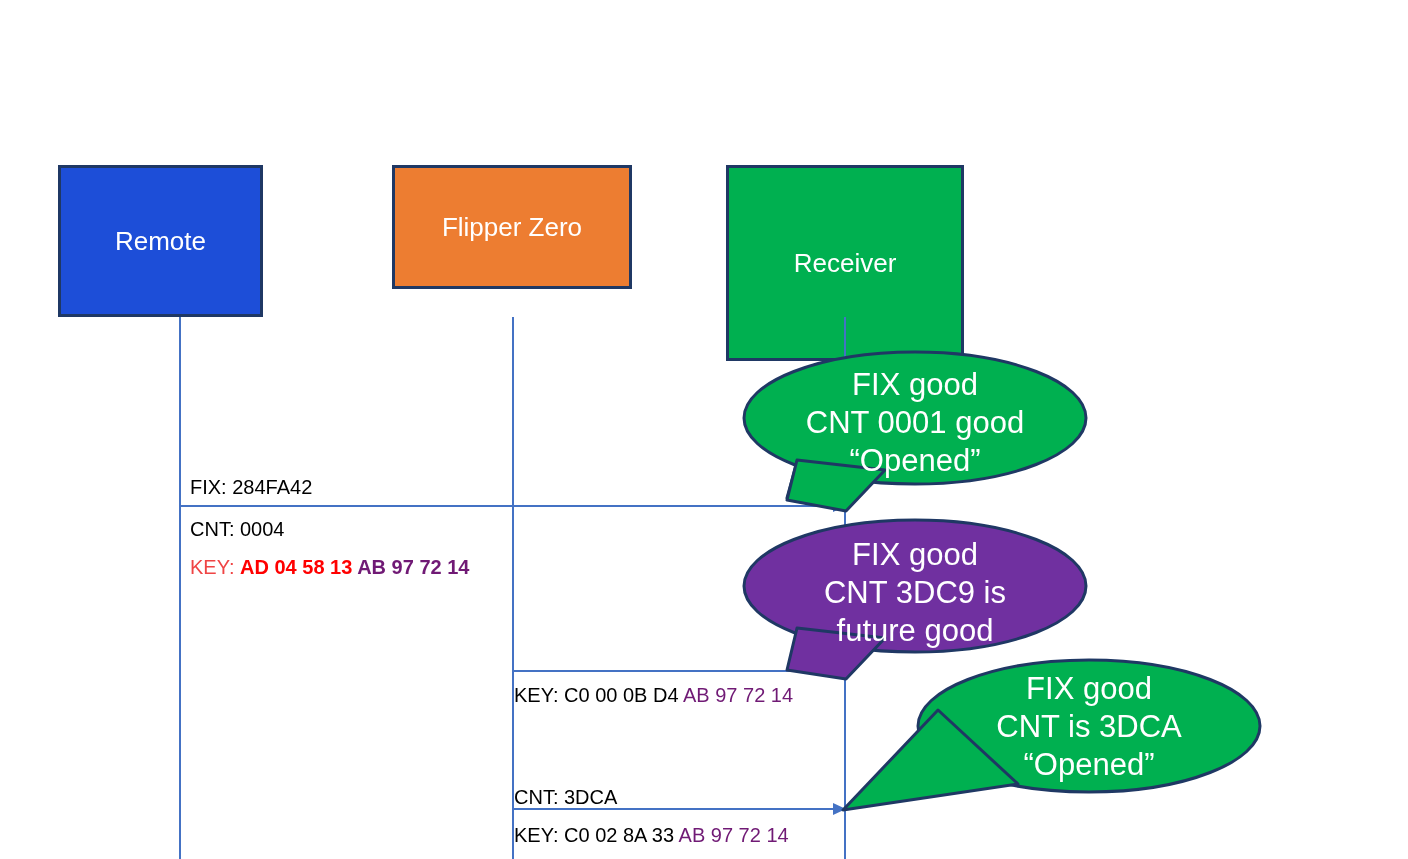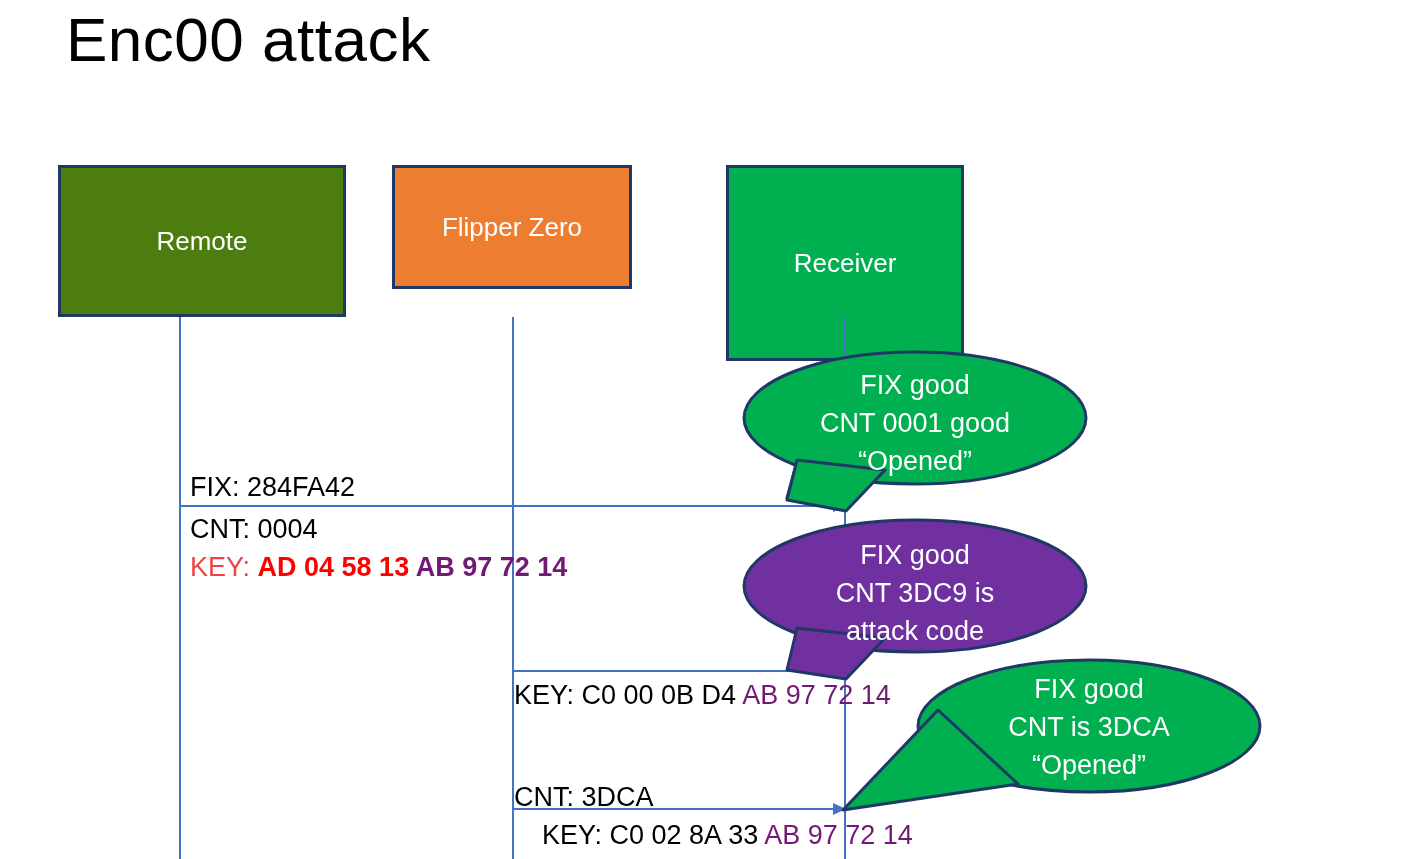--- a/index.html
+++ b/index.html
@@ -46,21 +46,21 @@
     justify-content: center;
   }
   .actor-label {
     color: #ffffff;
     font-size: 26px;
     line-height: 30px;
     text-align: center;
     font-weight: 400;
   }
 
-  #box-remote   { left: 58px;  top: 165px; width: 288px; height: 152px; background: #4d7c0f; }
+  #box-remote   { left: 58px;  top: 165px; width: 205px; height: 152px; background: #1d4ed8; }
   #box-flipper  { left: 392px; top: 165px; width: 240px; height: 124px; background: #ED7D31; }
   #box-receiver { left: 726px; top: 165px; width: 238px; height: 196px; background: #00B050; }
 
   
   .lifeline {
     position: absolute;
     width: 2px;
     background: #4472C4;
   }
   #lifeline-remote   { left: 179px; top: 317px; height: 542px; }
@@ -83,66 +83,65 @@
     border-bottom: 6px solid transparent;
     border-left: 13px solid #4472C4;
   }
   #arrow-1 { left: 180px; top: 505px; width: 665px; }
   #arrow-2 { left: 513px; top: 670px; width: 332px; }
   #arrow-3 { left: 513px; top: 808px; width: 332px; }
 
   
   .msg-text {
     position: absolute;
-    font-size: 27px;
+    font-size: 20px;
     line-height: 38px;
     color: #000000;
     white-space: nowrap;
   }
   .red   { color: #FF0000; }
   .green { color: #701a75; }
   .bold  { font-weight: bold; }
 
   #txt-fix        { left: 190px; top: 468px; }
   #txt-cnt0004    { left: 190px; top: 510px; }
   #txt-key1       { left: 190px; top: 548px; font-weight: bold; }
   #txt-key1 .lbl  { font-weight: 400; color: #ef4444; }
   #txt-cnt3dc9    { left: 514px; top: 638px; }
   #txt-key2       { left: 514px; top: 676px; }
   #txt-cnt3dca    { left: 514px; top: 778px; }
-  #txt-key3       { left: 514px; top: 816px; margin-left: 28px; }
+  #txt-key3       { left: 514px; top: 816px; }
 
   
   .callout { position: absolute; }
   .callout svg { display: block; overflow: visible; }
   .callout-text {
     position: absolute;
     left: 0; right: 0;
     text-align: center;
     color: #ffffff;
-    font-size: 27px;
+    font-size: 31px;
     line-height: 38px;
     pointer-events: none;
   }
 
   #callout-1 { left: 742px; top: 350px; width: 346px; height: 160px; }
   #callout-1 .callout-text { top: 16px; }
 
   #callout-2 { left: 742px; top: 518px; width: 346px; height: 158px; }
   #callout-2 .callout-text { top: 18px; }
 
   #callout-3 { left: 916px; top: 658px; width: 346px; height: 158px; }
   #callout-3 .callout-text { top: 12px; }
 </style>
 </head>
 <body>
 
 <div id="slide">
 
-  <div id="slide-title">Enc00 attack</div>
 
   <div class="actor-box" id="box-remote">
     <span class="actor-label">Remote</span>
   </div>
   <div class="actor-box" id="box-flipper">
     <span class="actor-label">Flipper Zero</span>
   </div>
   <div class="actor-box" id="box-receiver">
     <span class="actor-label">Receiver</span>
   </div>
@@ -175,21 +174,21 @@
     <div class="callout-text" style="top:92px;">“Opened”</div>
   </div>
 
   <div class="callout" id="callout-2">
     <svg width="346" height="165" viewBox="0 0 346 165">
       <path d="M 173 2 C 268 2 344 32 344 68 C 344 104 268 134 173 134 C 78 134 2 104 2 68 C 2 32 78 2 173 2 Z" fill="#7030A0" stroke="#1F3864" stroke-width="3" stroke-linejoin="round"></path>
       <path d="M 55 110 L 45 152 L 104 161 L 143 120 Z" fill="#7030A0" stroke="#1F3864" stroke-width="3" stroke-linejoin="round"></path>
     </svg>
     <div class="callout-text">FIX good</div>
     <div class="callout-text" style="top:56px;">CNT 3DC9 is</div>
-    <div class="callout-text" style="top:94px;">attack code</div>
+    <div class="callout-text" style="top:94px;">future good</div>
   </div>
 
   <div class="callout" id="callout-3">
     <svg width="346" height="165" viewBox="0 0 346 165">
       <path d="M 173 2 C 268 2 344 32 344 68 C 344 104 268 134 173 134 C 78 134 2 104 2 68 C 2 32 78 2 173 2 Z" fill="#00B050" stroke="#1F3864" stroke-width="3" stroke-linejoin="round"></path>
       <path d="M 22 52 L -73 152 L 102 126 Z" fill="#00B050" stroke="#1F3864" stroke-width="3" stroke-linejoin="round"></path>
     </svg>
     <div class="callout-text">FIX good</div>
     <div class="callout-text" style="top:50px;">CNT is 3DCA</div>
     <div class="callout-text" style="top:88px;">“Opened”</div>

